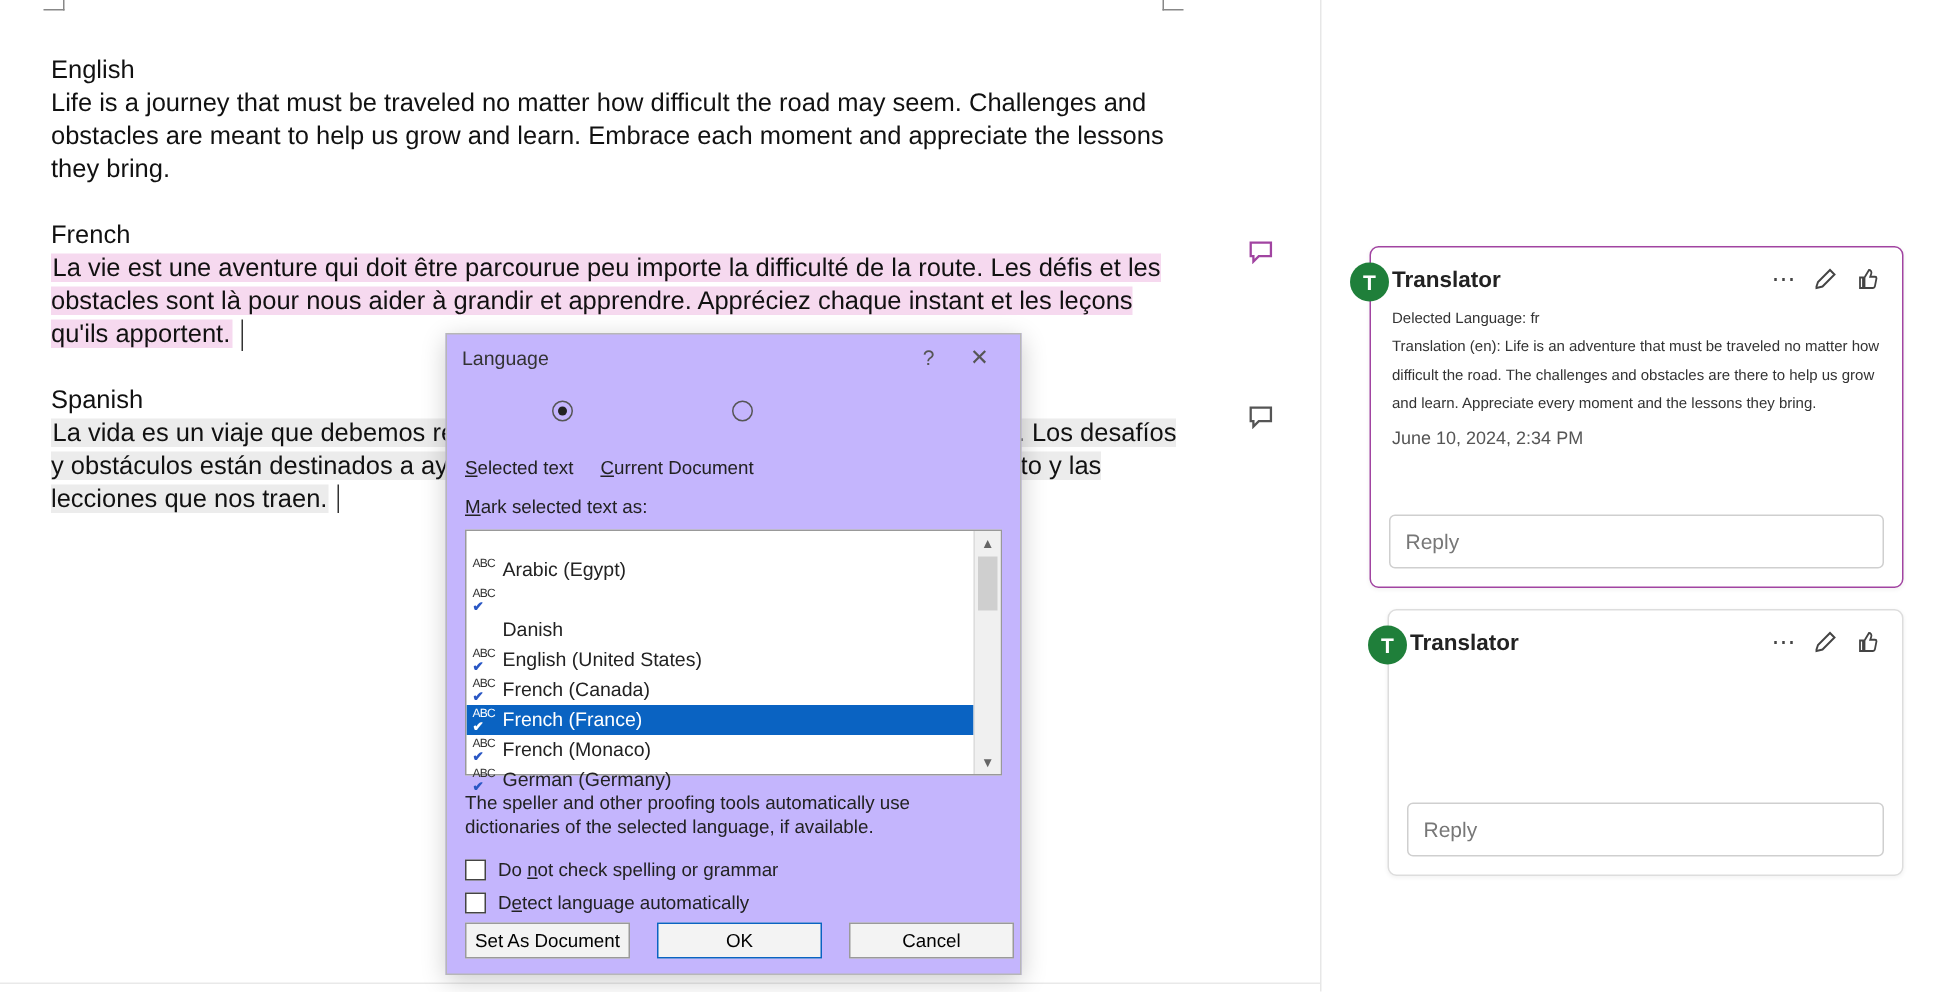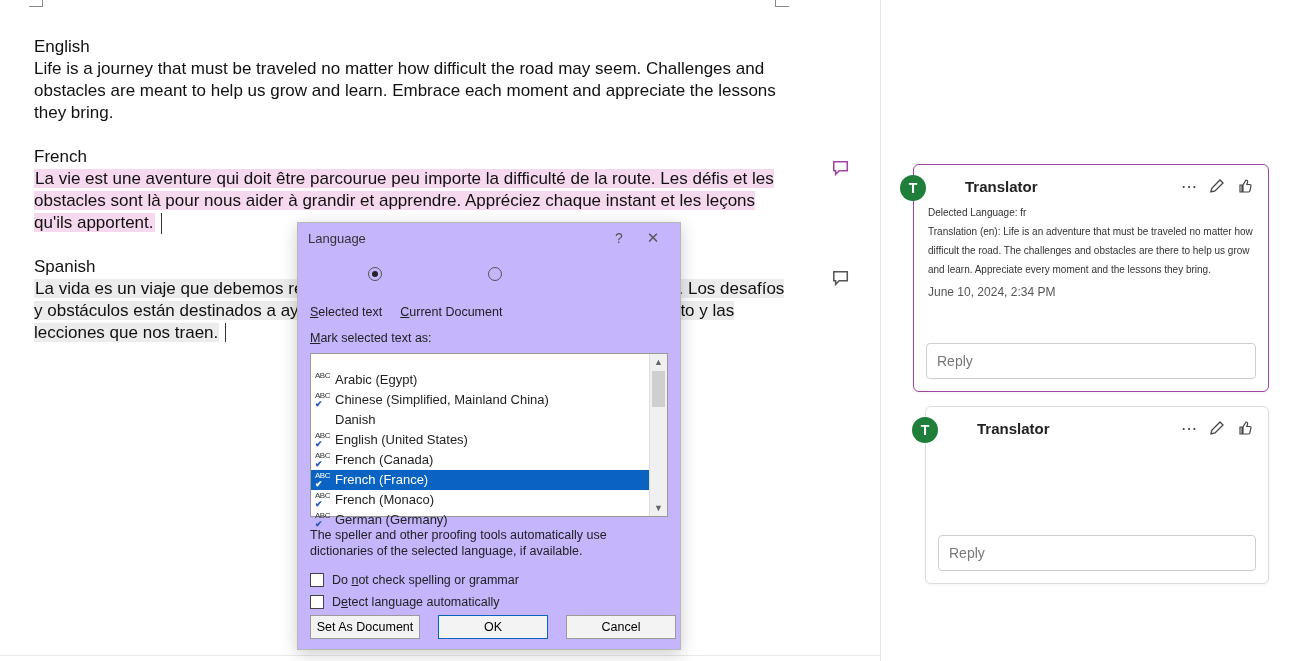--- a/index.html
+++ b/index.html
@@ -62,21 +62,21 @@
   .dlg-btn.primary { border: 1.5px solid #0a63c2; }
   
   
   .comments-panel { position: absolute; left: 880px; top: 0; width: 418px; height: 661px; border-left: 1px solid #e7e7e7; background: #fff; box-sizing: border-box; }
   .comment-card { position: absolute; border: 1px solid #ddd; border-radius: 6px; padding: 12px 14px 14px 14px; box-sizing: border-box; background: #fff; box-shadow: 0 1px 3px rgba(0,0,0,.05); }
   .comment-card.active { border: 1.5px solid #a144a1; }
   .comment-card.c1 { left: 32px; top: 164px; width: 356px; height: 228px; }
   .comment-card.c2 { left: 44px; top: 406px; width: 344px; height: 178px; }
   .avatar { position: absolute; left: -14px; top: 10px; width: 26px; height: 26px; border-radius: 50%; background: #1f7f3a; color: #fff; font-size: 14px; display: flex; align-items: center; justify-content: center; font-weight: 600; }
   .card-head { display: flex; align-items: center; }
-  .card-author { font-size: 15px; font-weight: 700; color: #222; flex: 1; margin-left: 37px; }
+  .card-author { font-size: 15px; font-weight: 700; color: #222; flex: 1; }
   .card-actions { display: flex; gap: 10px; align-items: center; color: #444; }
   .card-actions .ic { width: 18px; height: 18px; display: flex; align-items: center; justify-content: center; }
   .card-body { margin-top: 8px; font-size: 10px; line-height: 19px; color: #333; }
   .card-date { margin-top: 6px; font-size: 12px; color: #555; }
   .card-fade { position: absolute; left: 14px; right: 14px; bottom: 50px; height: 22px; background: linear-gradient(rgba(255,255,255,0), #fff); pointer-events:none; }
   .reply-box { position: absolute; left: 12px; right: 12px; bottom: 12px; height: 34px; border: 1px solid #cfcfcf; border-radius: 4px; font-size: 14px; color: #777; padding: 0 10px; display: flex; align-items: center; background: #fff; }
   .comment-card.c2 .card-body { max-height: 78px; overflow: hidden; }
   .fade-line { color: #bbb; }
 </style>
 </head>
@@ -146,21 +146,20 @@
               <span class="lang-abc">ABC</span>
               <span class="lang-check" style="visibility:hidden;">✔</span>
             </span>
             <span>Arabic (Egypt)</span>
           </div>
           <div class="lang-row">
             <span class="lang-abc-wrap">
               <span class="lang-abc">ABC</span>
               <span class="lang-check">✔</span>
             </span>
-            <span>Chinese (Simplified, Mainland China)</span>
           </div>
           <div class="lang-row">
             <span class="lang-blank-icon"></span>
             <span>Danish</span>
           </div>
           <div class="lang-row">
             <span class="lang-abc-wrap">
               <span class="lang-abc">ABC</span>
               <span class="lang-check">✔</span>
             </span>

